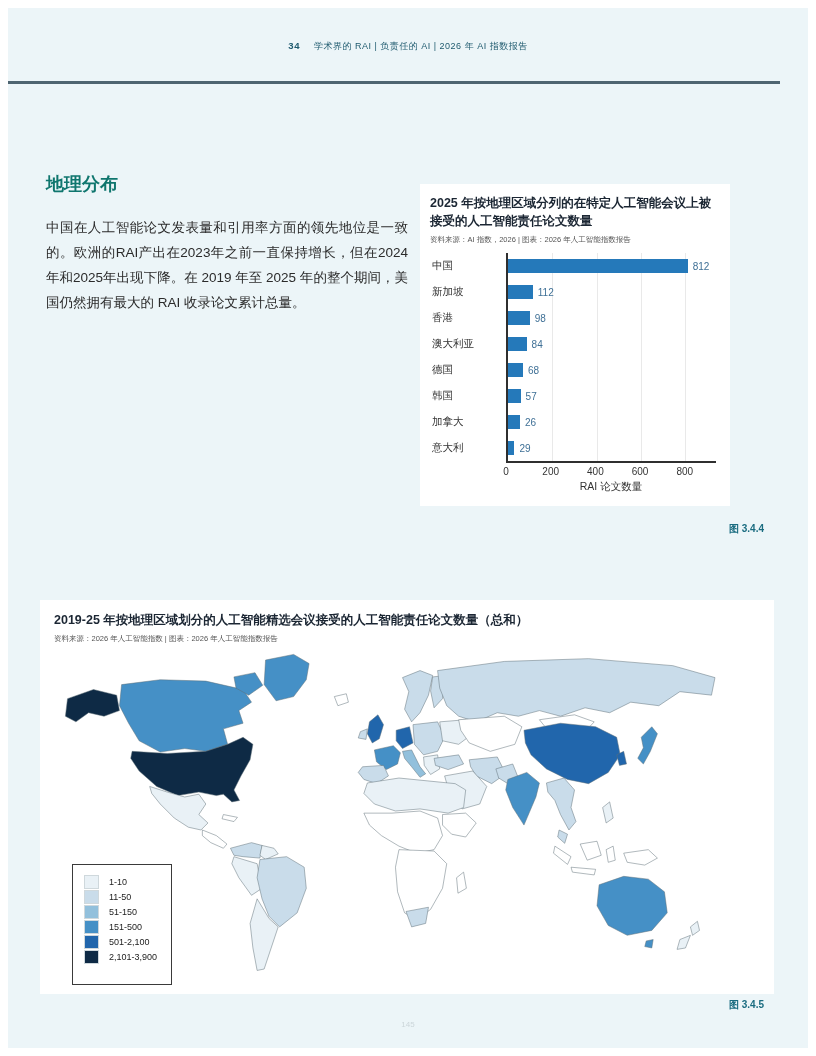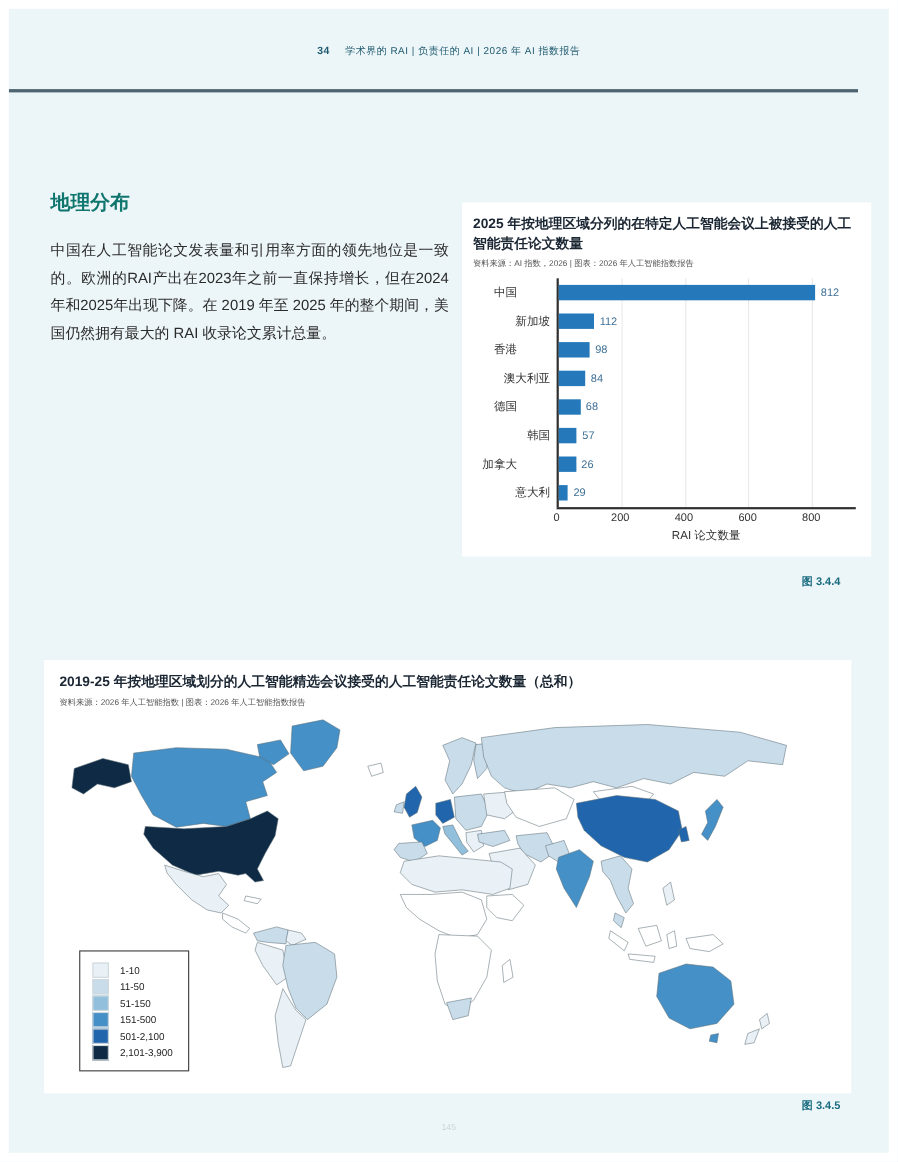--- a/index.html
+++ b/index.html
@@ -11,46 +11,46 @@
   .header{position:absolute;top:32px;left:0;width:100%;text-align:center;color:#1e5a6e;font-size:9px;letter-spacing:.5px;}
   .header .pnum{font-weight:bold;font-size:9.5px;margin-right:14px;}
   .hrule{position:absolute;top:73px;left:0;width:772px;height:3px;background:#4e6571;}
 
   
   .left-col{position:absolute;left:38px;top:164px;width:362px;}
   .section-title{color:#0f766e;font-size:18px;font-weight:bold;margin:0 0 20px 0;}
   .body-text p{margin:0;font-size:13.5px;line-height:1.85;color:#2b2b2b;text-align:justify;}
 
   
-  .chart-card{position:absolute;left:412px;top:176px;width:372px;background:#ffffff;box-sizing:border-box;padding:10px 14px 8px 10px;}
+  .chart-card{position:absolute;left:412px;top:176px;width:310px;background:#ffffff;box-sizing:border-box;padding:10px 14px 8px 10px;}
   .chart-title{font-size:12.5px;font-weight:bold;color:#1b2633;line-height:1.45;margin:0;}
   .chart-source{font-size:7.5px;color:#555;margin:5px 0 8px 0;}
   .bar-chart{position:relative;}
   .bar-rows{position:relative;border-left:2px solid #2f2f2f;margin-left:76px;}
   .gridlines{position:absolute;left:0;top:0;bottom:0;right:0;pointer-events:none;}
   .gridline{position:absolute;top:0;bottom:0;width:1px;background:#e9e9e9;}
   .bar-row{display:flex;align-items:center;height:26px;position:relative;}
-  .bar-label{position:absolute;right:100%;width:76px;box-sizing:border-box;text-align:right;font-size:10.5px;color:#333;padding-right:8px;white-space:nowrap;}
+  .bar-label{position:absolute;right:100%;width:76px;box-sizing:border-box;font-size:10.5px;color:#333;padding-right:8px;white-space:nowrap;}
   .bar-row:nth-child(even) .bar-label{padding-right:38px;}
   .bar-track{display:flex;align-items:center;flex:1;height:100%;}
   .bar{height:14px;}
   .bar-value{font-size:10px;color:#3f7096;margin-left:5px;}
   .x-axis{margin-left:76px;border-top:2px solid #2f2f2f;position:relative;height:15px;}
   .x-tick{position:absolute;top:3px;transform:translateX(-50%);font-size:10px;color:#333;}
   .x-title{margin-left:76px;text-align:center;font-size:10.5px;color:#333;padding:2px 0 4px 0;}
   .fig-caption{position:absolute;font-size:10px;font-weight:bold;color:#1a6c80;}
   .fig-caption.one{top:514px;left:412px;width:344px;text-align:right;}
   .fig-caption.two{top:990px;left:412px;width:344px;text-align:right;}
 
   
   .map-card{position:absolute;left:32px;top:592px;width:734px;height:394px;background:#ffffff;box-sizing:border-box;padding:12px 14px;}
   .map-title{font-size:12.5px;font-weight:bold;color:#1b2633;margin:0;}
   .map-source{font-size:7.5px;color:#555;margin:5px 0 0 0;}
   .map-svg{position:absolute;left:8px;top:46px;width:716px;height:342px;}
-  .legend{position:absolute;left:32px;top:264px;background:#ffffff;border:1.5px solid #3a3a3a;padding:9px 14px 9px 11px;}
+  .legend{position:absolute;left:32px;top:264px;background:#ffffff;border:1.5px solid #3a3a3a;padding:9px 14px 20px 11px;}
   .legend-row{display:flex;align-items:center;height:15px;}
   .legend-swatch{width:13px;height:12px;margin-right:10px;border:0.5px solid #cfd8dc;}
   .legend-label{font-size:9px;color:#222;}
 
   .footer-num{position:absolute;top:1012px;left:0;width:100%;text-align:center;font-size:8px;color:#ccd6da;}
 </style>
 </head>
 <body>
 
 <div class="frame">

